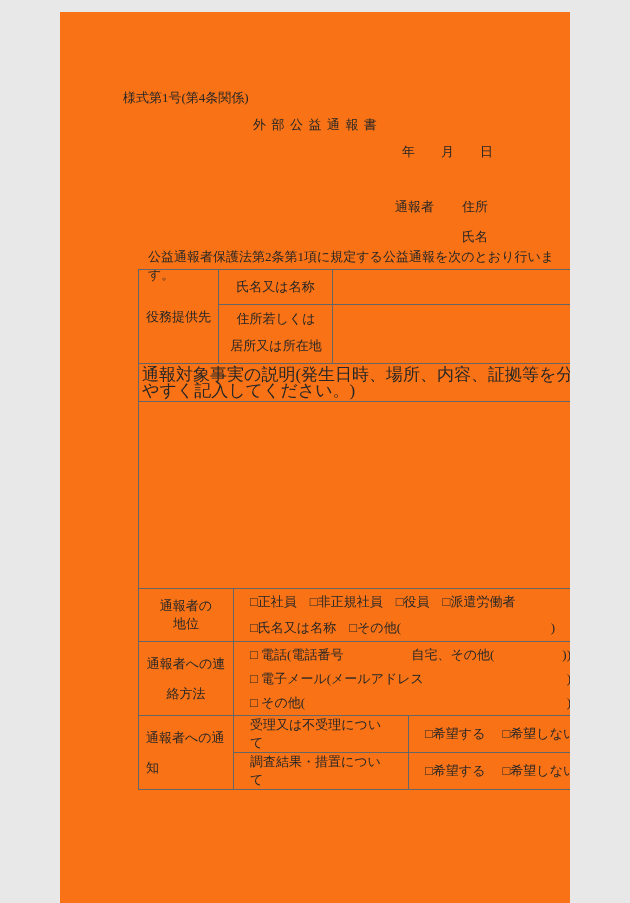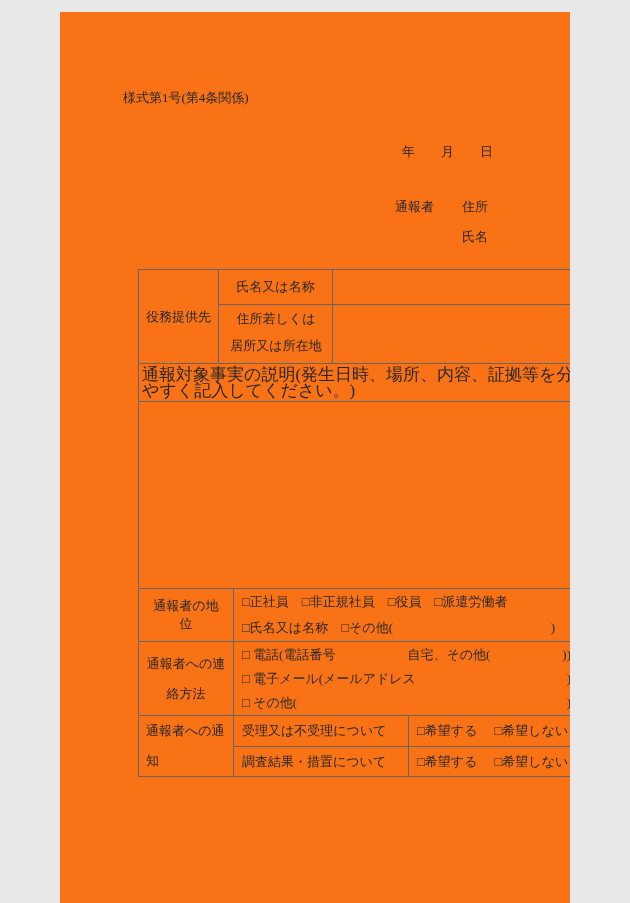--- a/index.html
+++ b/index.html
@@ -28,21 +28,21 @@
   }
   .reporter .rlines div:last-child{margin-top:12px;}
   .intro{position:absolute;left:88px;top:236px;}
 
   table.form{
     position:absolute;left:78px;top:257px;
     border-collapse:collapse;table-layout:fixed;
     width:477px;
     font-size:13px;color:#262626;
   }
-  td{border:1px solid #666;padding:0 8px;vertical-align:middle;overflow:hidden;}
+  td{border:1px solid #666;padding:0 16px;vertical-align:middle;overflow:hidden;}
   tr.r1{height:35px;} tr.r2{height:55px;} tr.r3{height:37px;} tr.r4{height:187px;}
   tr.r5{height:52px;} tr.r6{height:74px;} tr.r7{height:31px;} tr.r8{height:30px;}
 
   .c-center{text-align:center;}
   .sp-label{text-align:center;padding:0 4px;}
   .addr-label{padding:0 8px 4px 9px;text-align:center;}
   .addr-label div{line-height:27px;}
   .facts-header{vertical-align:top;padding:3px 3px 2px 3px;font-size:17px;line-height:16px;}
   .lines{display:flex;flex-direction:column;justify-content:flex-start;}
   .opt-line{display:flex;align-items:center;}
@@ -56,35 +56,37 @@
   .notice-label{padding:0 7px;line-height:30px;text-align:left;}
   .notice-opts{display:flex;gap:17px;align-items:center;padding-left:0;}
 </style>
 </head>
 <body>
 
 <div class="page">
 
   <div class="form-no">様式第1号(第4条関係)</div>
 
+  <div class="doc-title">外部公益通報書</div>
 
   <div class="date-line">
     <span>年</span>
     <span>月</span>
     <span>日</span>
   </div>
 
   <div class="reporter">
     <span>通報者</span>
     <div class="rlines">
       <div>住所</div>
       <div>氏名</div>
     </div>
   </div>
 
+  <div class="intro">公益通報者保護法第2条第1項に規定する公益通報を次のとおり行います。</div>
 
   <table class="form">
     <colgroup>
       <col style="width:80px">
         <col style="width:15px">
         <col style="width:99px">
         <col style="width:76px">
         <col style="width:207px">
     </colgroup>
     <tbody>

